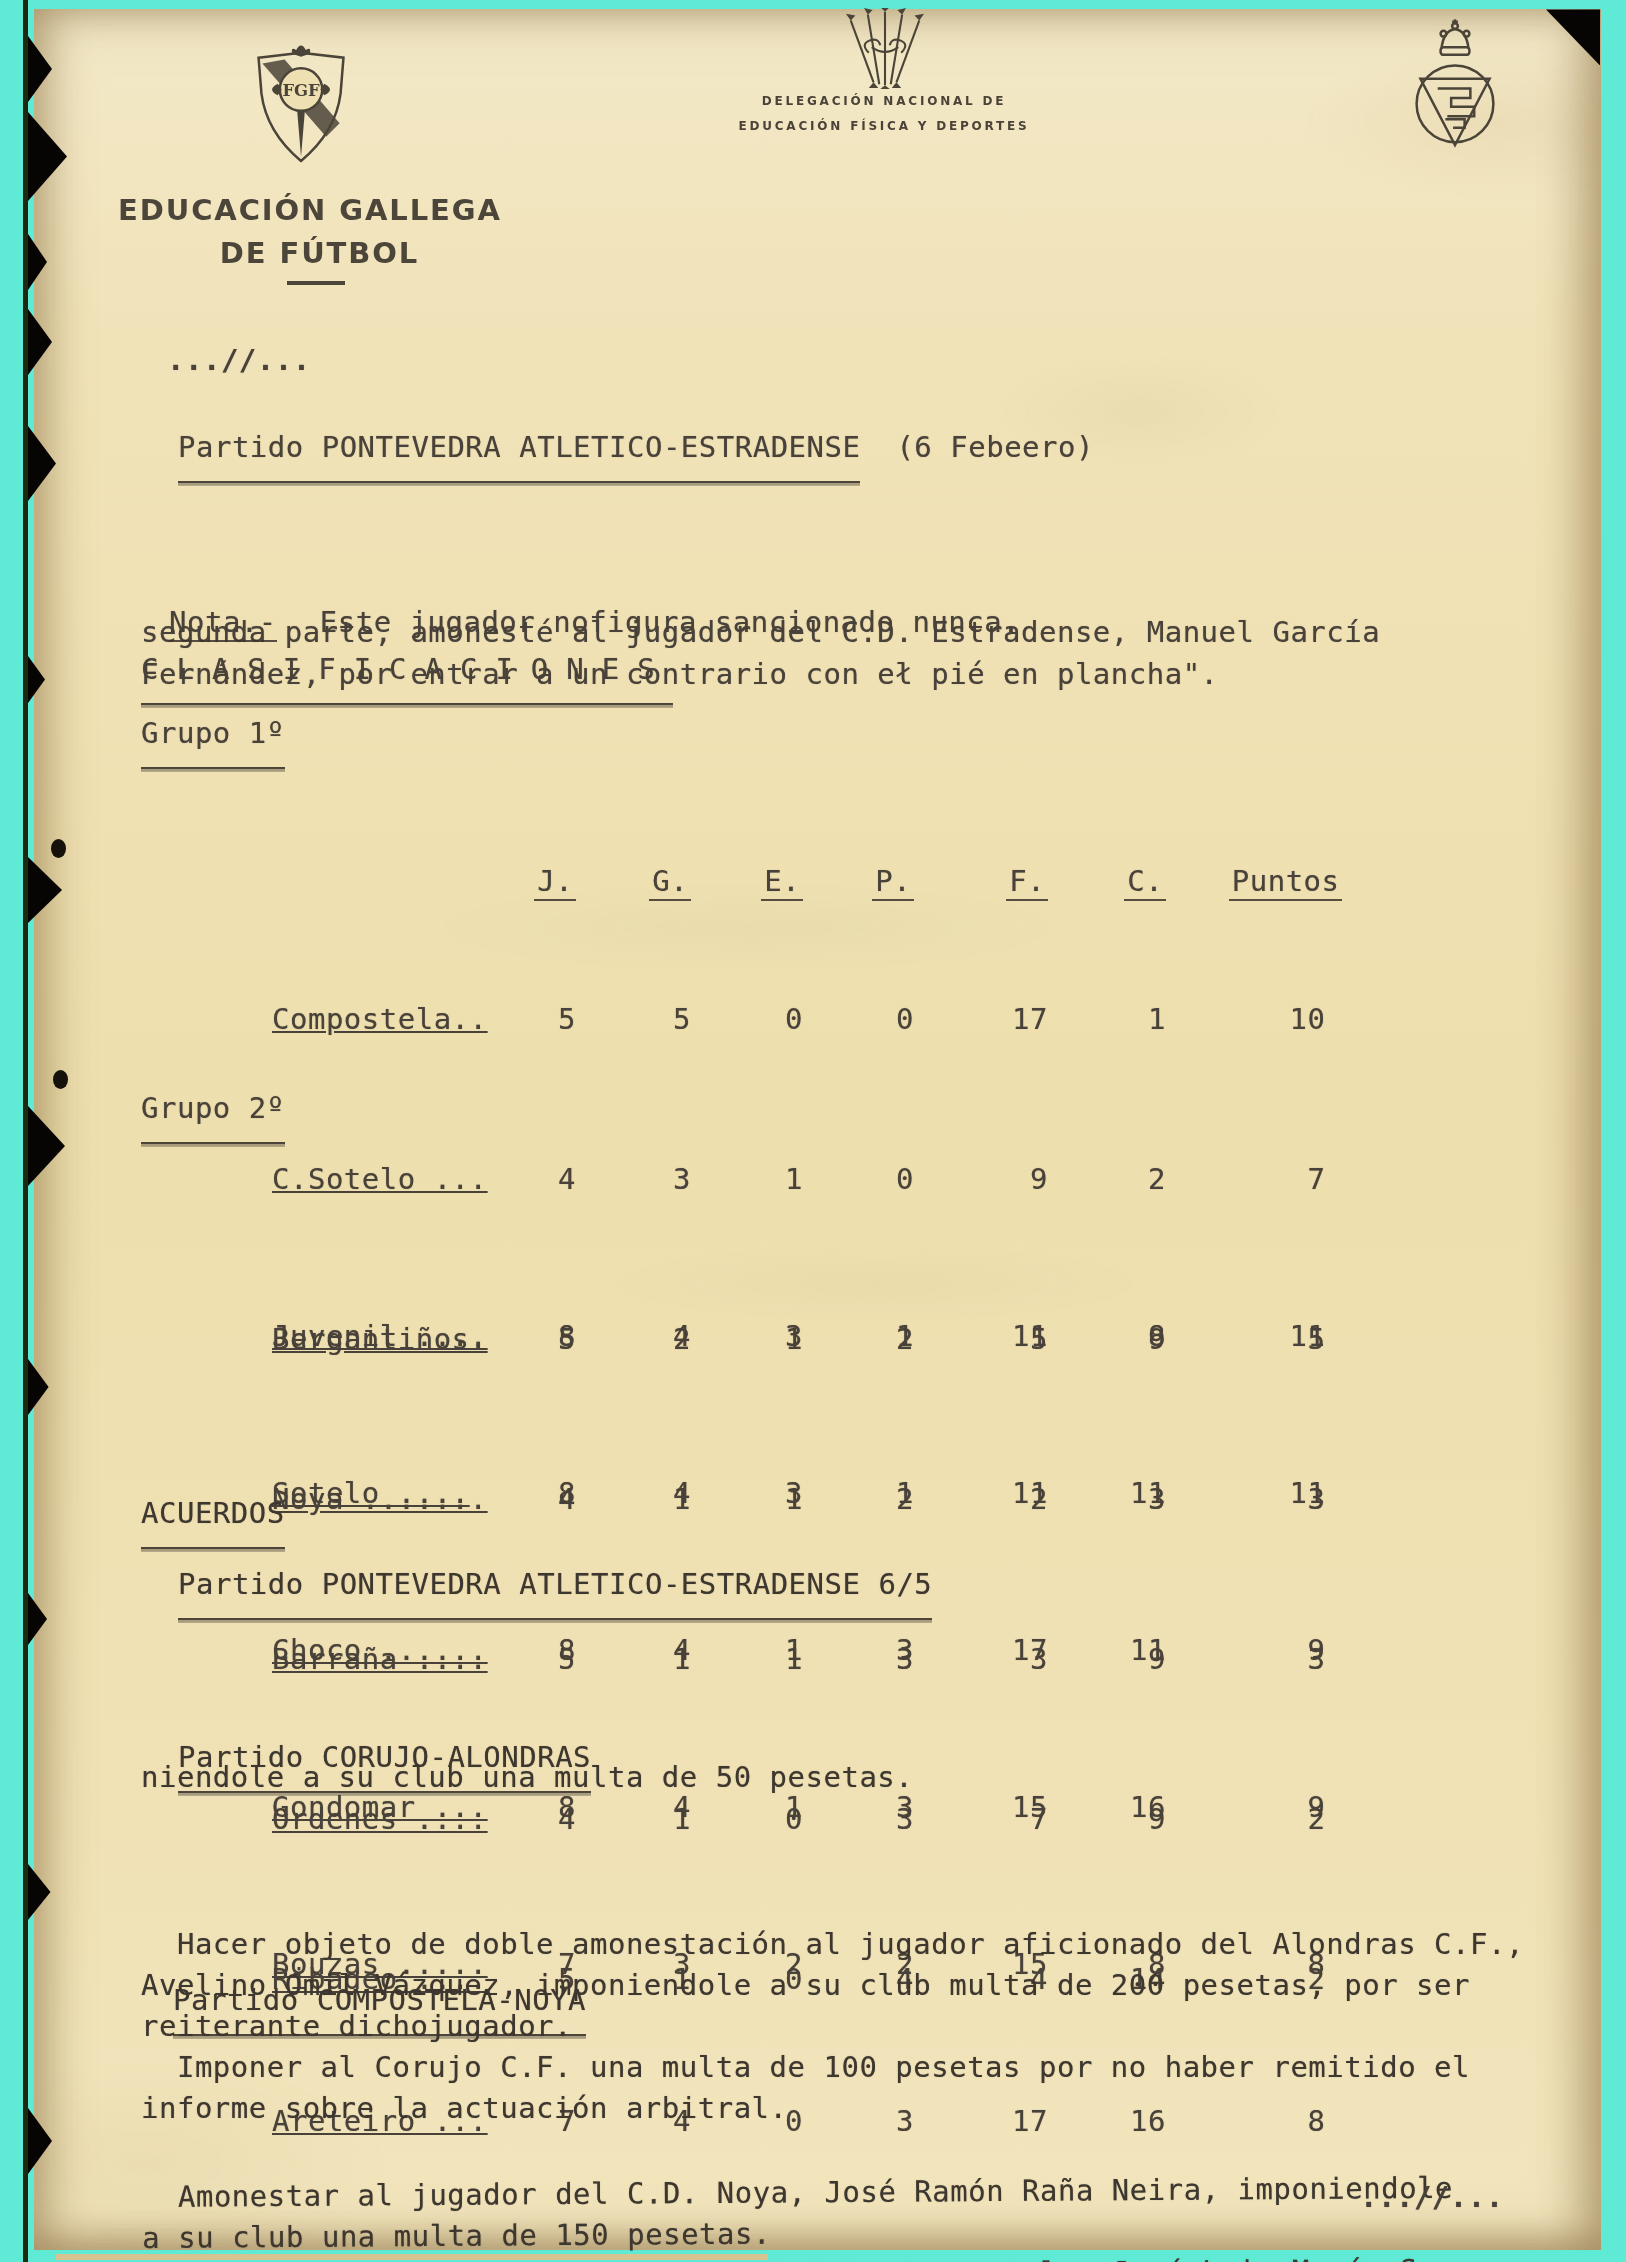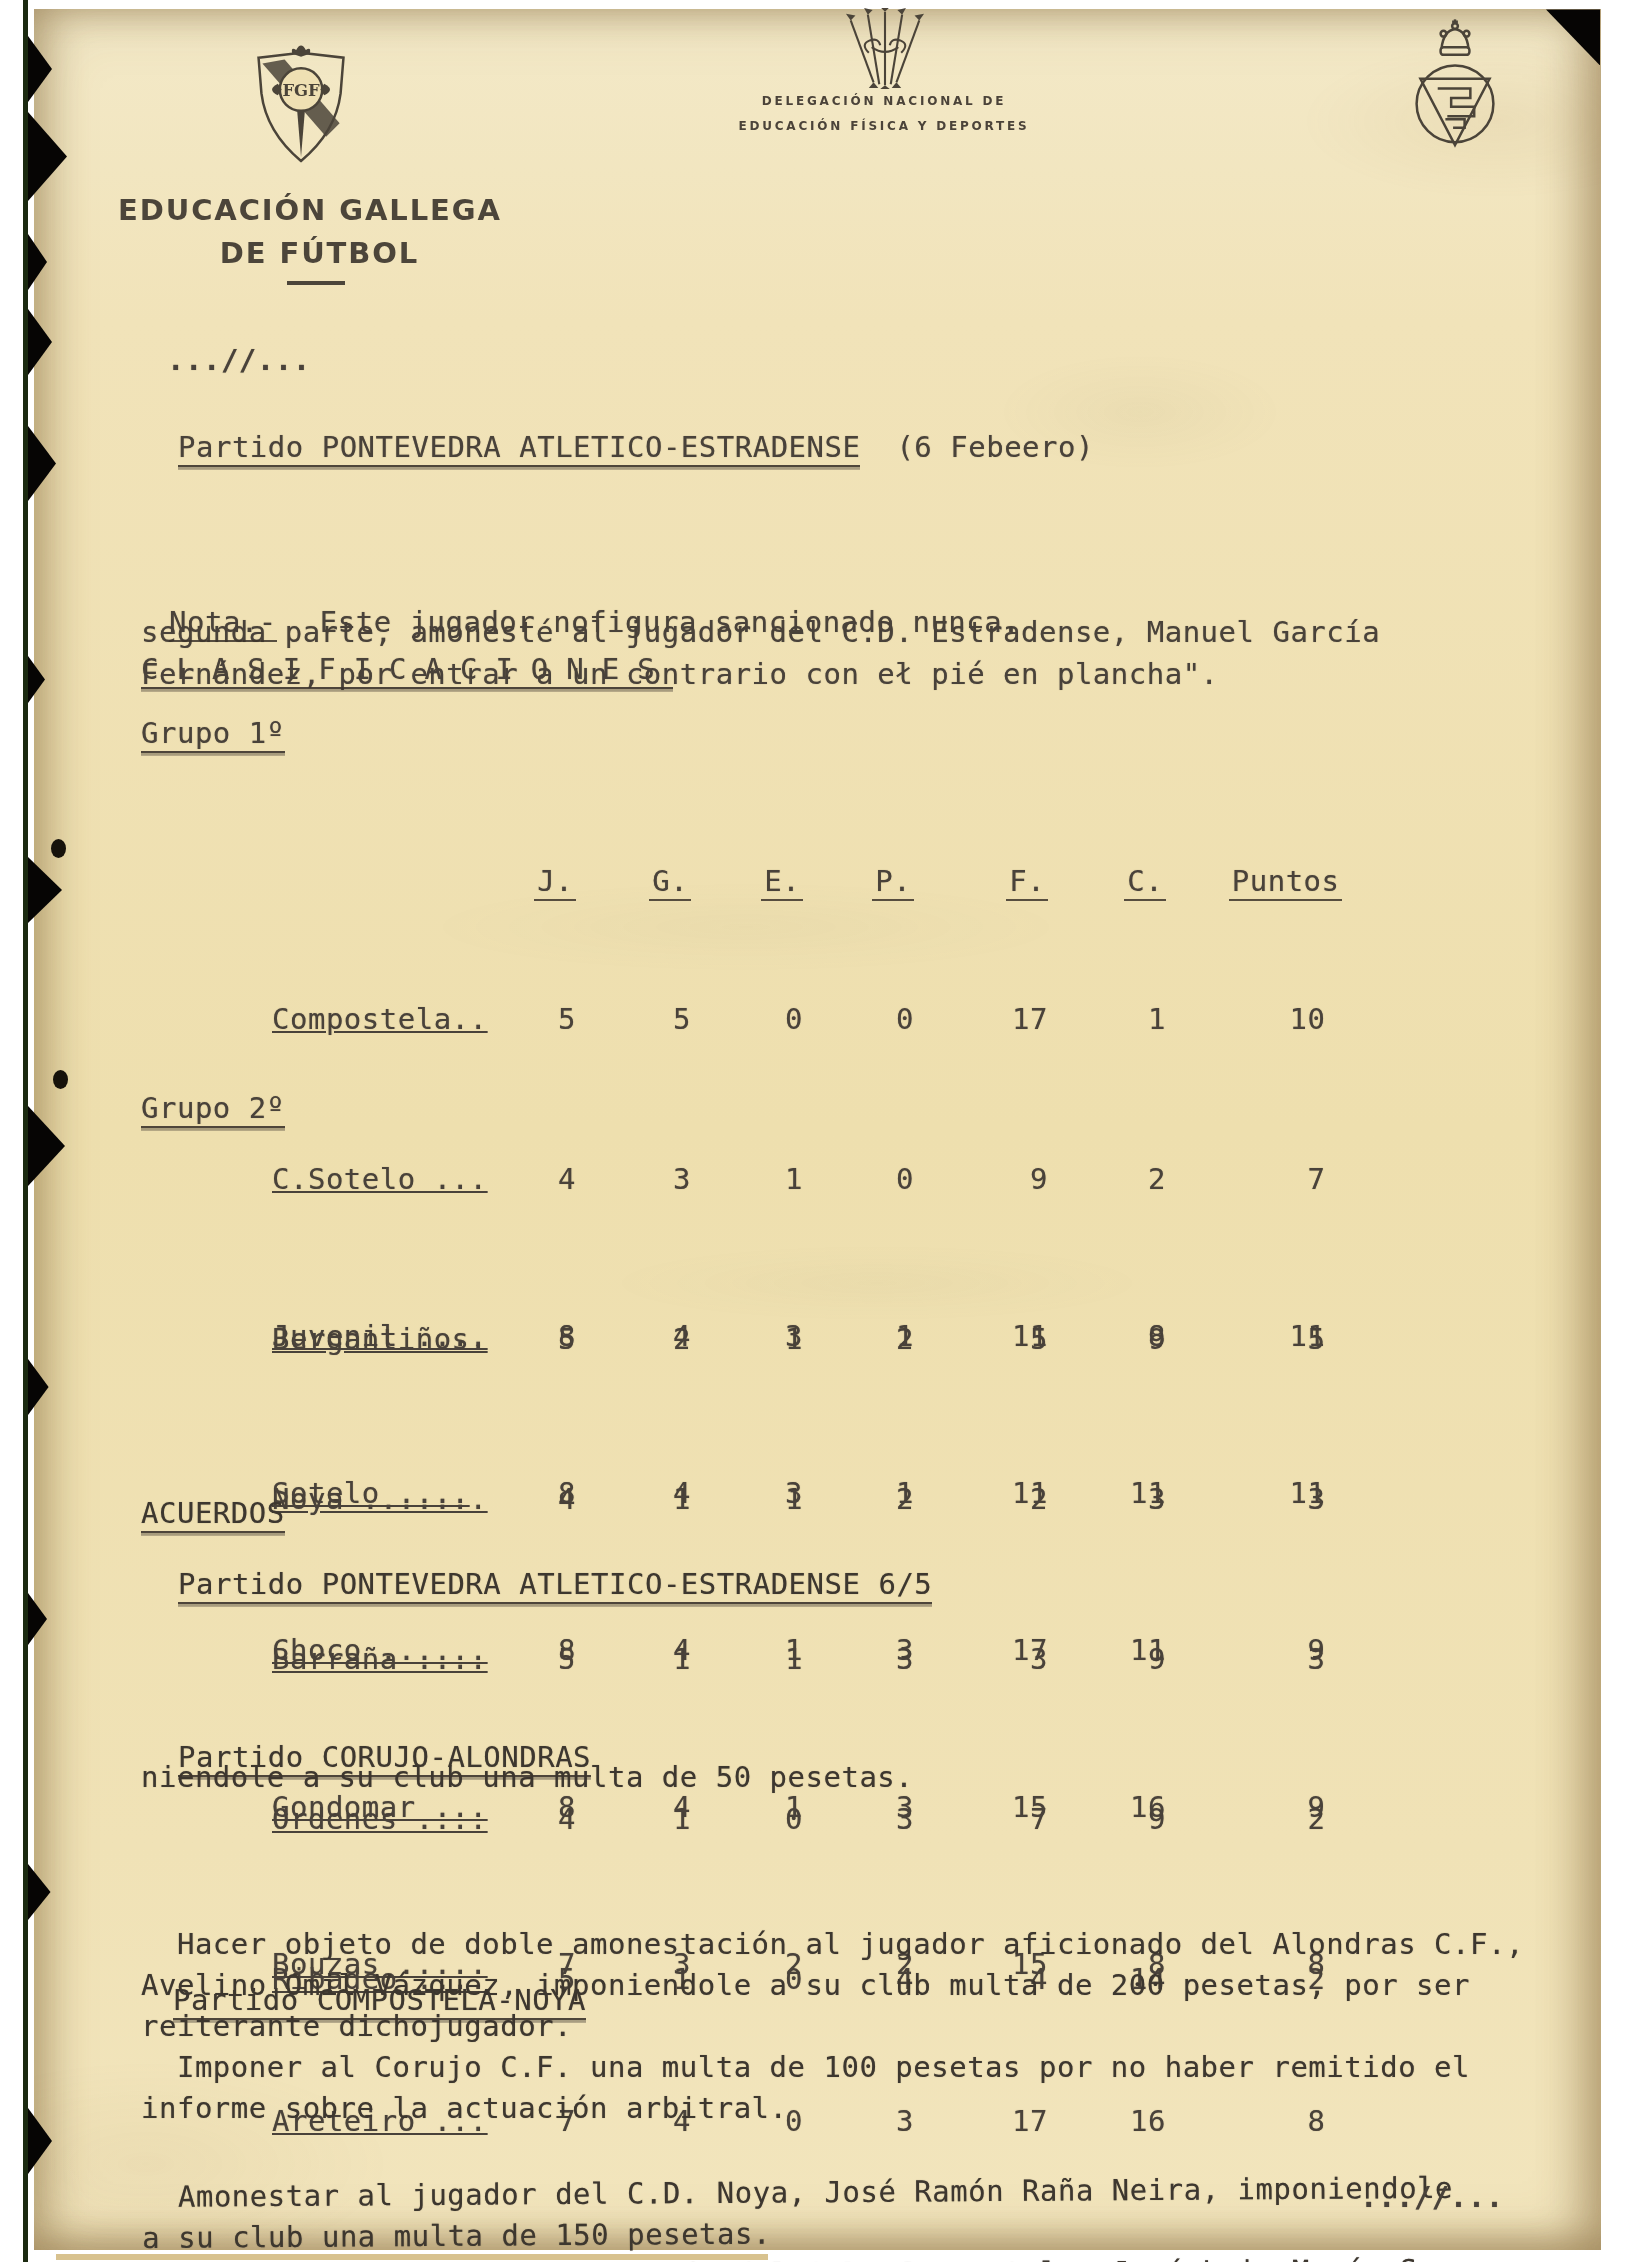--- a/index.html
+++ b/index.html
@@ -1,16 +1,16 @@
 <!DOCTYPE html>
 <html style="font-size:15px"><head>
 <meta charset="utf-8">
 <style>
   html,body{margin:0;padding:0;background:#060504;}
-  .page{position:relative;width:1626px;height:2263px;background:#ffffff;overflow:hidden;
+  .page{position:relative;width:1626px;height:2263px;background:#5eead4;overflow:hidden;
         font-family:"DejaVu Sans Mono", "Liberation Mono", monospace;}
   .paper{position:absolute;left:34px;top:9.4px;width:1567px;height:2241px;
          background:linear-gradient(180deg,#f3e9c8 0%,#f1e3b9 14%,#eedfae 50%,#f0e2b6 82%,#f2e5bd 100%);
          box-shadow:inset 0 0 66px rgba(125,95,45,.22), inset -26px 0 37px rgba(110,80,35,.28),
                     inset 22.5px 0 32px rgba(110,80,35,.22), inset 0 -17px 28px rgba(110,80,35,.18);}
   .stains{position:absolute;left:34px;top:9.4px;width:1567px;height:2241px;opacity:.55;
          background-image:
            radial-gradient(206px 84px at 1106px 403px, rgba(130,120,75,.10), transparent 70%),
            radial-gradient(468px 66px at 712px 918px, rgba(130,120,75,.08), transparent 70%),
            radial-gradient(394px 56px at 843px 1274px, rgba(130,120,75,.08), transparent 70%),
@@ -20,21 +20,21 @@
          clip-path:polygon(0 0,100% 0,100% 100%);}
   .greenline{position:absolute;left:23.4px;top:0;width:4.7px;height:100%;background:#1b2a10;}
   .notch{position:absolute;background:#060504;clip-path:polygon(0 0,100% 50%,0 100%);}
   .hole{position:absolute;background:#16120b;border-radius:50%;}
   .bottom-sliver{position:absolute;left:56px;top:2254px;width:712px;height:5.6px;background:#d8c28f;}
 
   
   .ink{color:#49423a;text-shadow:0 0 0.9px rgba(58,50,42,.5);}
   .tw{position:absolute;font-size:29px;letter-spacing:0.5px;white-space:pre;line-height:42px;}
   .dark{color:#3d372f;}
-  .du{border-bottom:2.8px solid rgba(60,52,44,.9);box-shadow:0 2.8px 0 rgba(60,52,44,.4);padding-bottom:1px;}
+  .du{border-bottom:2.8px solid rgba(60,52,44,.9);box-shadow:0 2.8px 0 rgba(60,52,44,.4);padding-bottom:17px;}
   .su{border-bottom:2.8px solid rgba(60,52,44,.85);padding-bottom:0.9px;}
   .cbox{left:141px;width:1162px;text-align:left;}
   .spaced{letter-spacing:.62em;}
 
   
   .lh{position:absolute;font-family:"DejaVu Sans","Liberation Sans",sans-serif;font-weight:bold;color:#4c453a;}
   .org1{left:118px;top:193px;font-size:29px;letter-spacing:1.9px;}
   .org2{left:118px;top:236px;width:403px;text-align:center;font-size:29px;letter-spacing:1.9px;}
   .orgrule{position:absolute;left:287px;top:281px;width:58px;height:3.7px;background:#4c453a;}
   .del{left:650px;width:468px;text-align:center;font-size:12px;letter-spacing:2.8px;color:#4b4339;}

